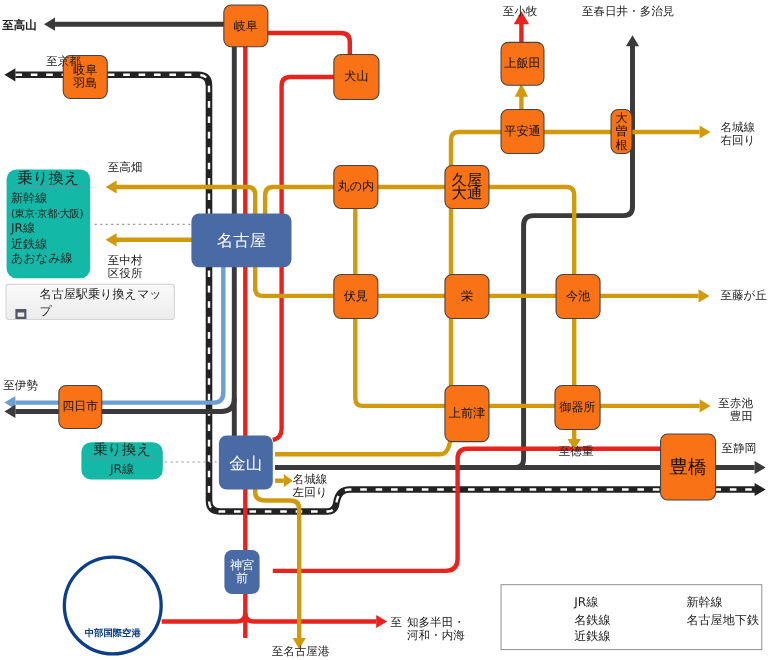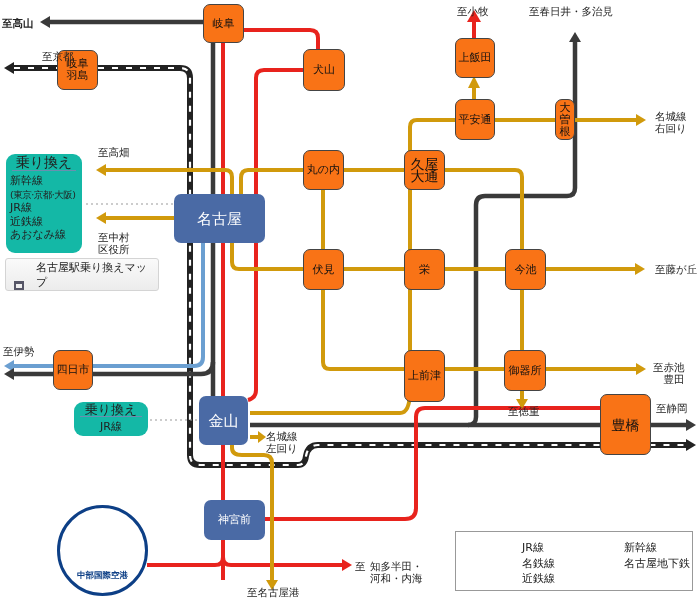--- a/index.html
+++ b/index.html
@@ -119,22 +119,22 @@
 <div class="stn" style="left:404px;top:150px;width:41px;height:40px;white-space:pre;font-size:14px;">久屋
 大通</div>
 <div class="stn major" style="left:174px;top:194px;width:91px;height:49px;">名古屋</div>
 <div class="stn" style="left:303px;top:249px;width:41px;height:41px;">伏見</div>
 <div class="stn" style="left:404px;top:249px;width:41px;height:41px;">栄</div>
 <div class="stn" style="left:505px;top:249px;width:41px;height:41px;">今池</div>
 <div class="stn" style="left:53px;top:350px;width:40px;height:40px;">四日市</div>
 <div class="stn" style="left:404px;top:350px;width:41px;height:52px;">上前津</div>
 <div class="stn" style="left:504px;top:350px;width:42px;height:41px;">御器所</div>
 <div class="stn major" style="left:199px;top:396px;width:49px;height:49px;">金山</div>
-<div class="stn" style="left:600px;top:394px;width:51px;height:61px;font-size:14px;">豊橋</div>
-<div class="stn major small" style="left:204px;top:500px;width:61px;height:40px;">神宮前</div>
+<div class="stn" style="left:600px;top:394px;width:51px;height:61px;font-size:17px;">豊橋</div>
+<div class="stn major small" style="left:204px;top:500px;width:32px;height:40px;">神宮前</div>
 
 <div class="lbl" style="left:2px;top:17px;font-weight:bold;">至高山</div>
 <div class="lbl" style="left:17px;top:50px;margin-left:25px;">至京都</div>
 <div class="lbl" style="left:457px;top:5px;">至小牧</div>
 <div class="lbl" style="left:529px;top:5px;">至春日井・多治見</div>
 <div class="lbl" style="left:655px;top:110px;white-space:pre;">名城線
 右回り</div>
 <div class="lbl" style="left:98px;top:146px;">至高畑</div>
 <div class="lbl" style="left:98px;top:231px;white-space:pre;">至中村
 区役所</div>

